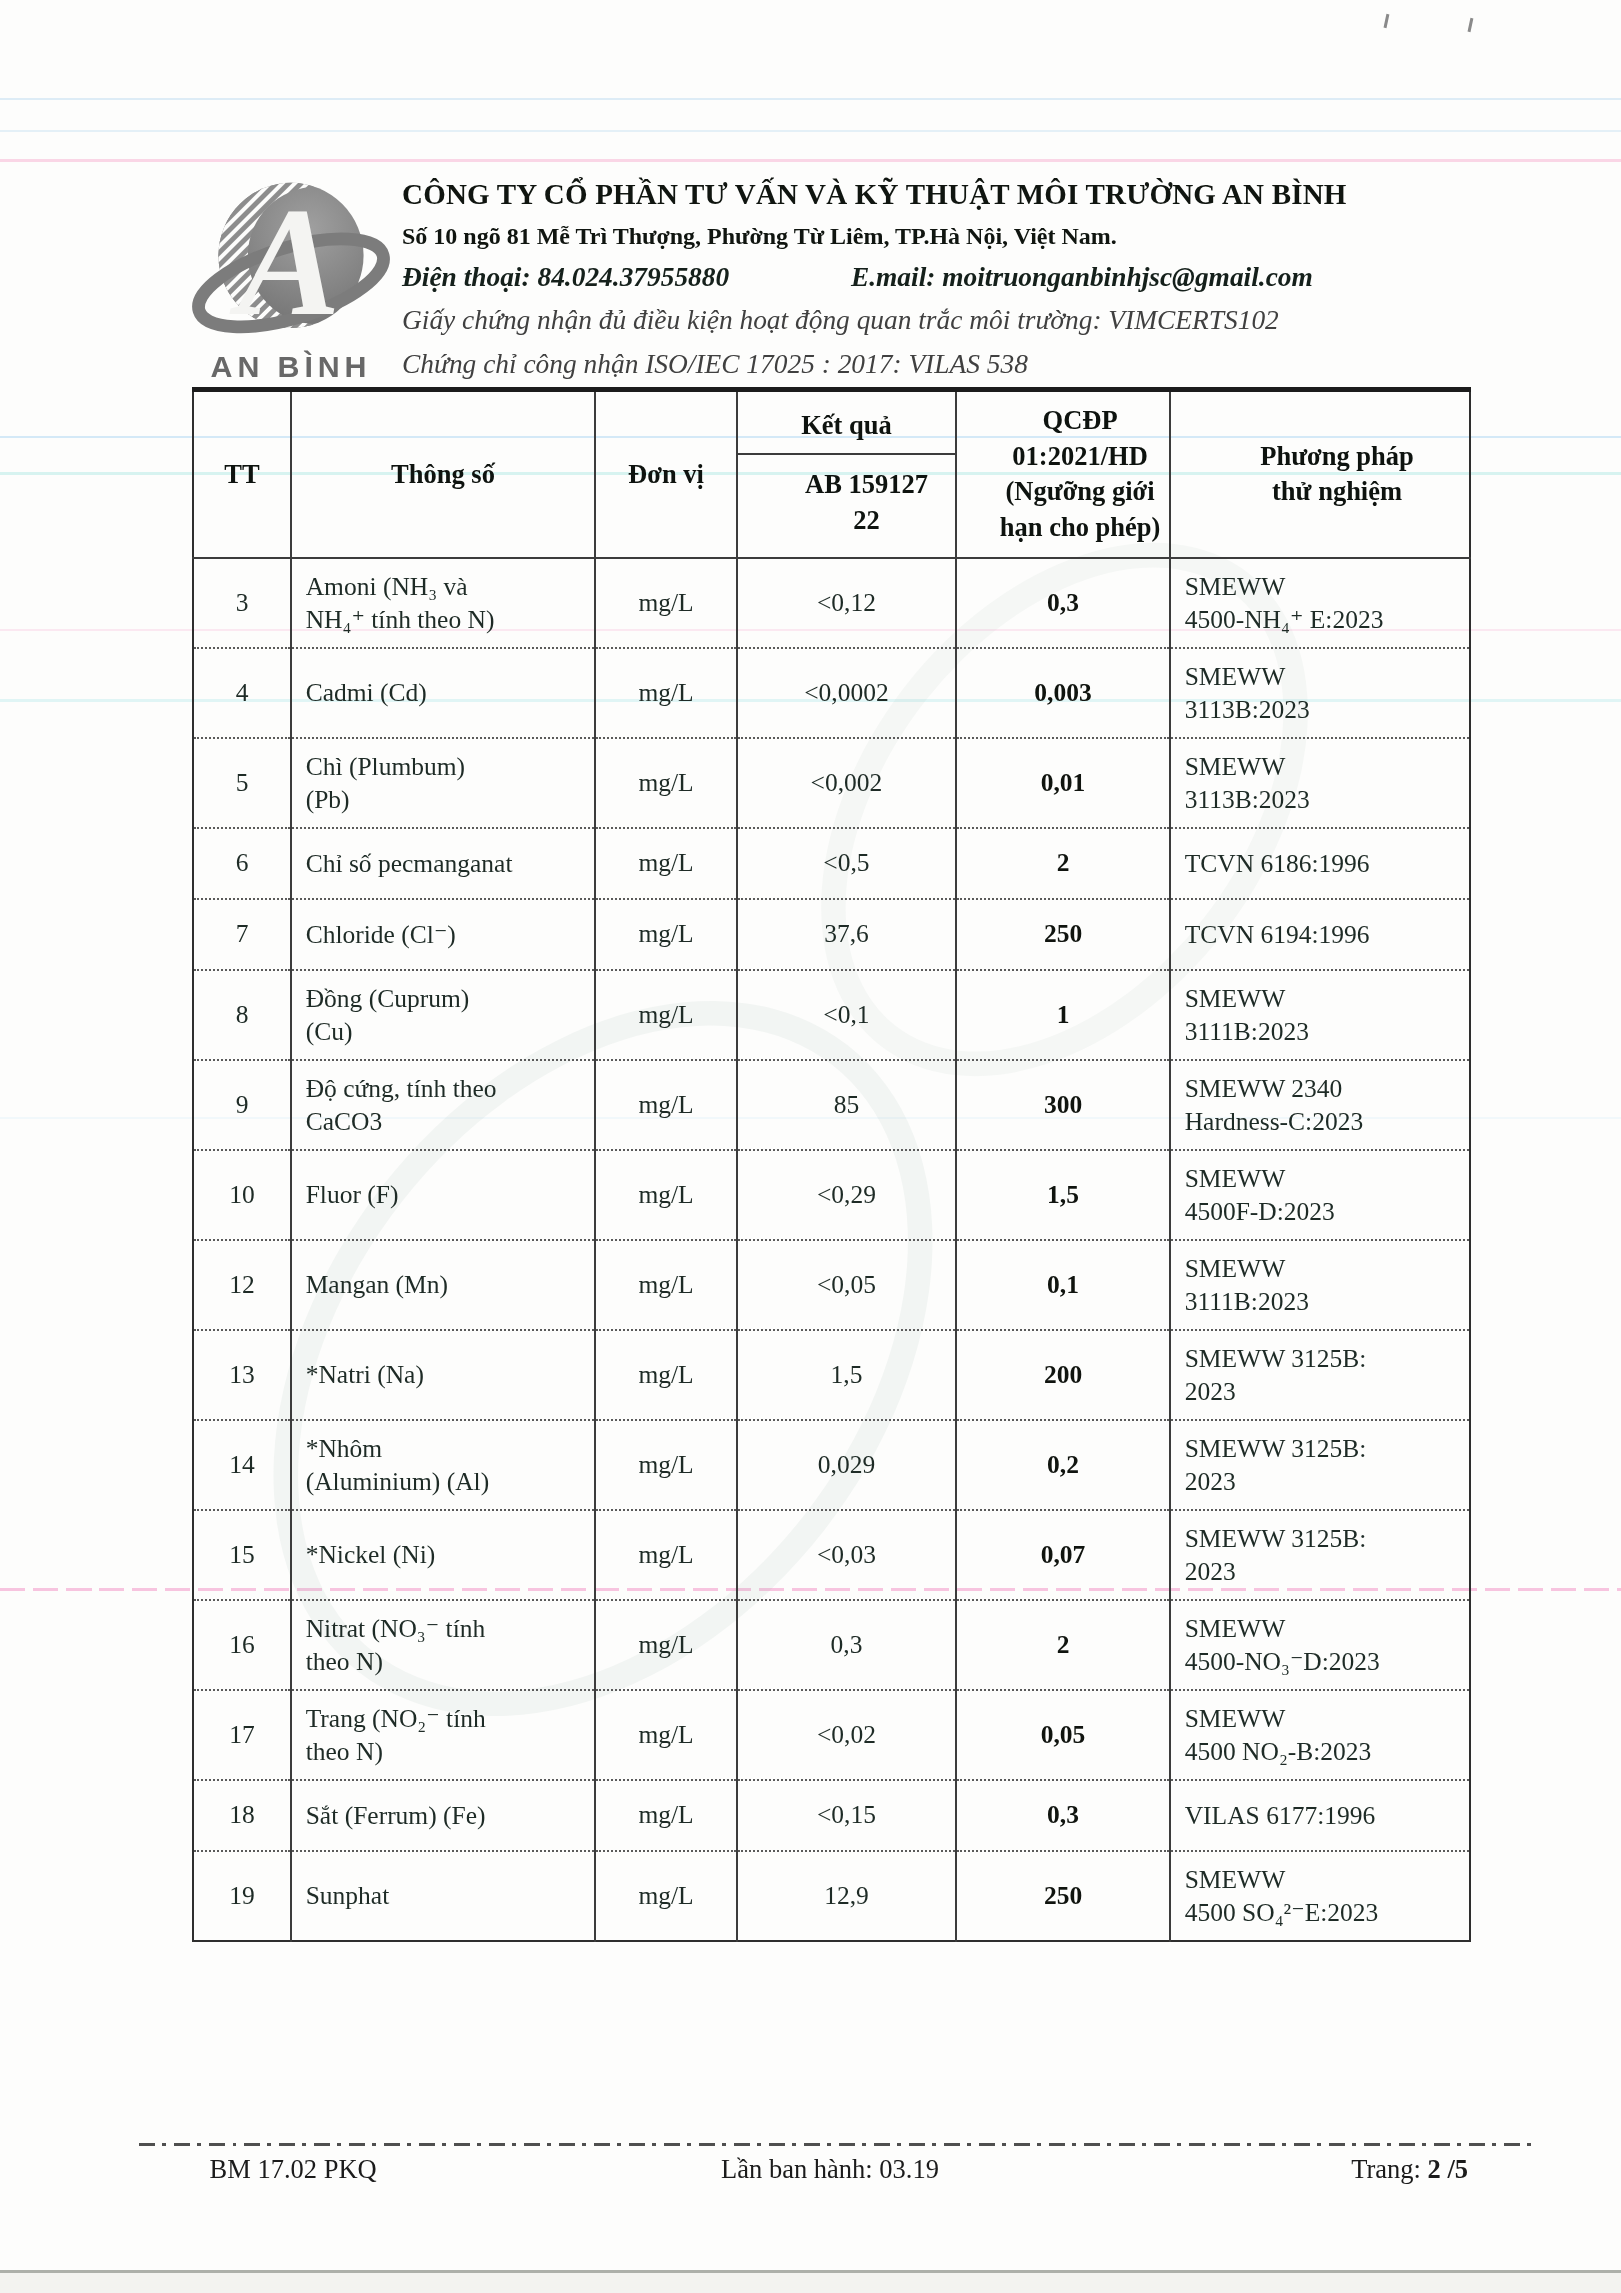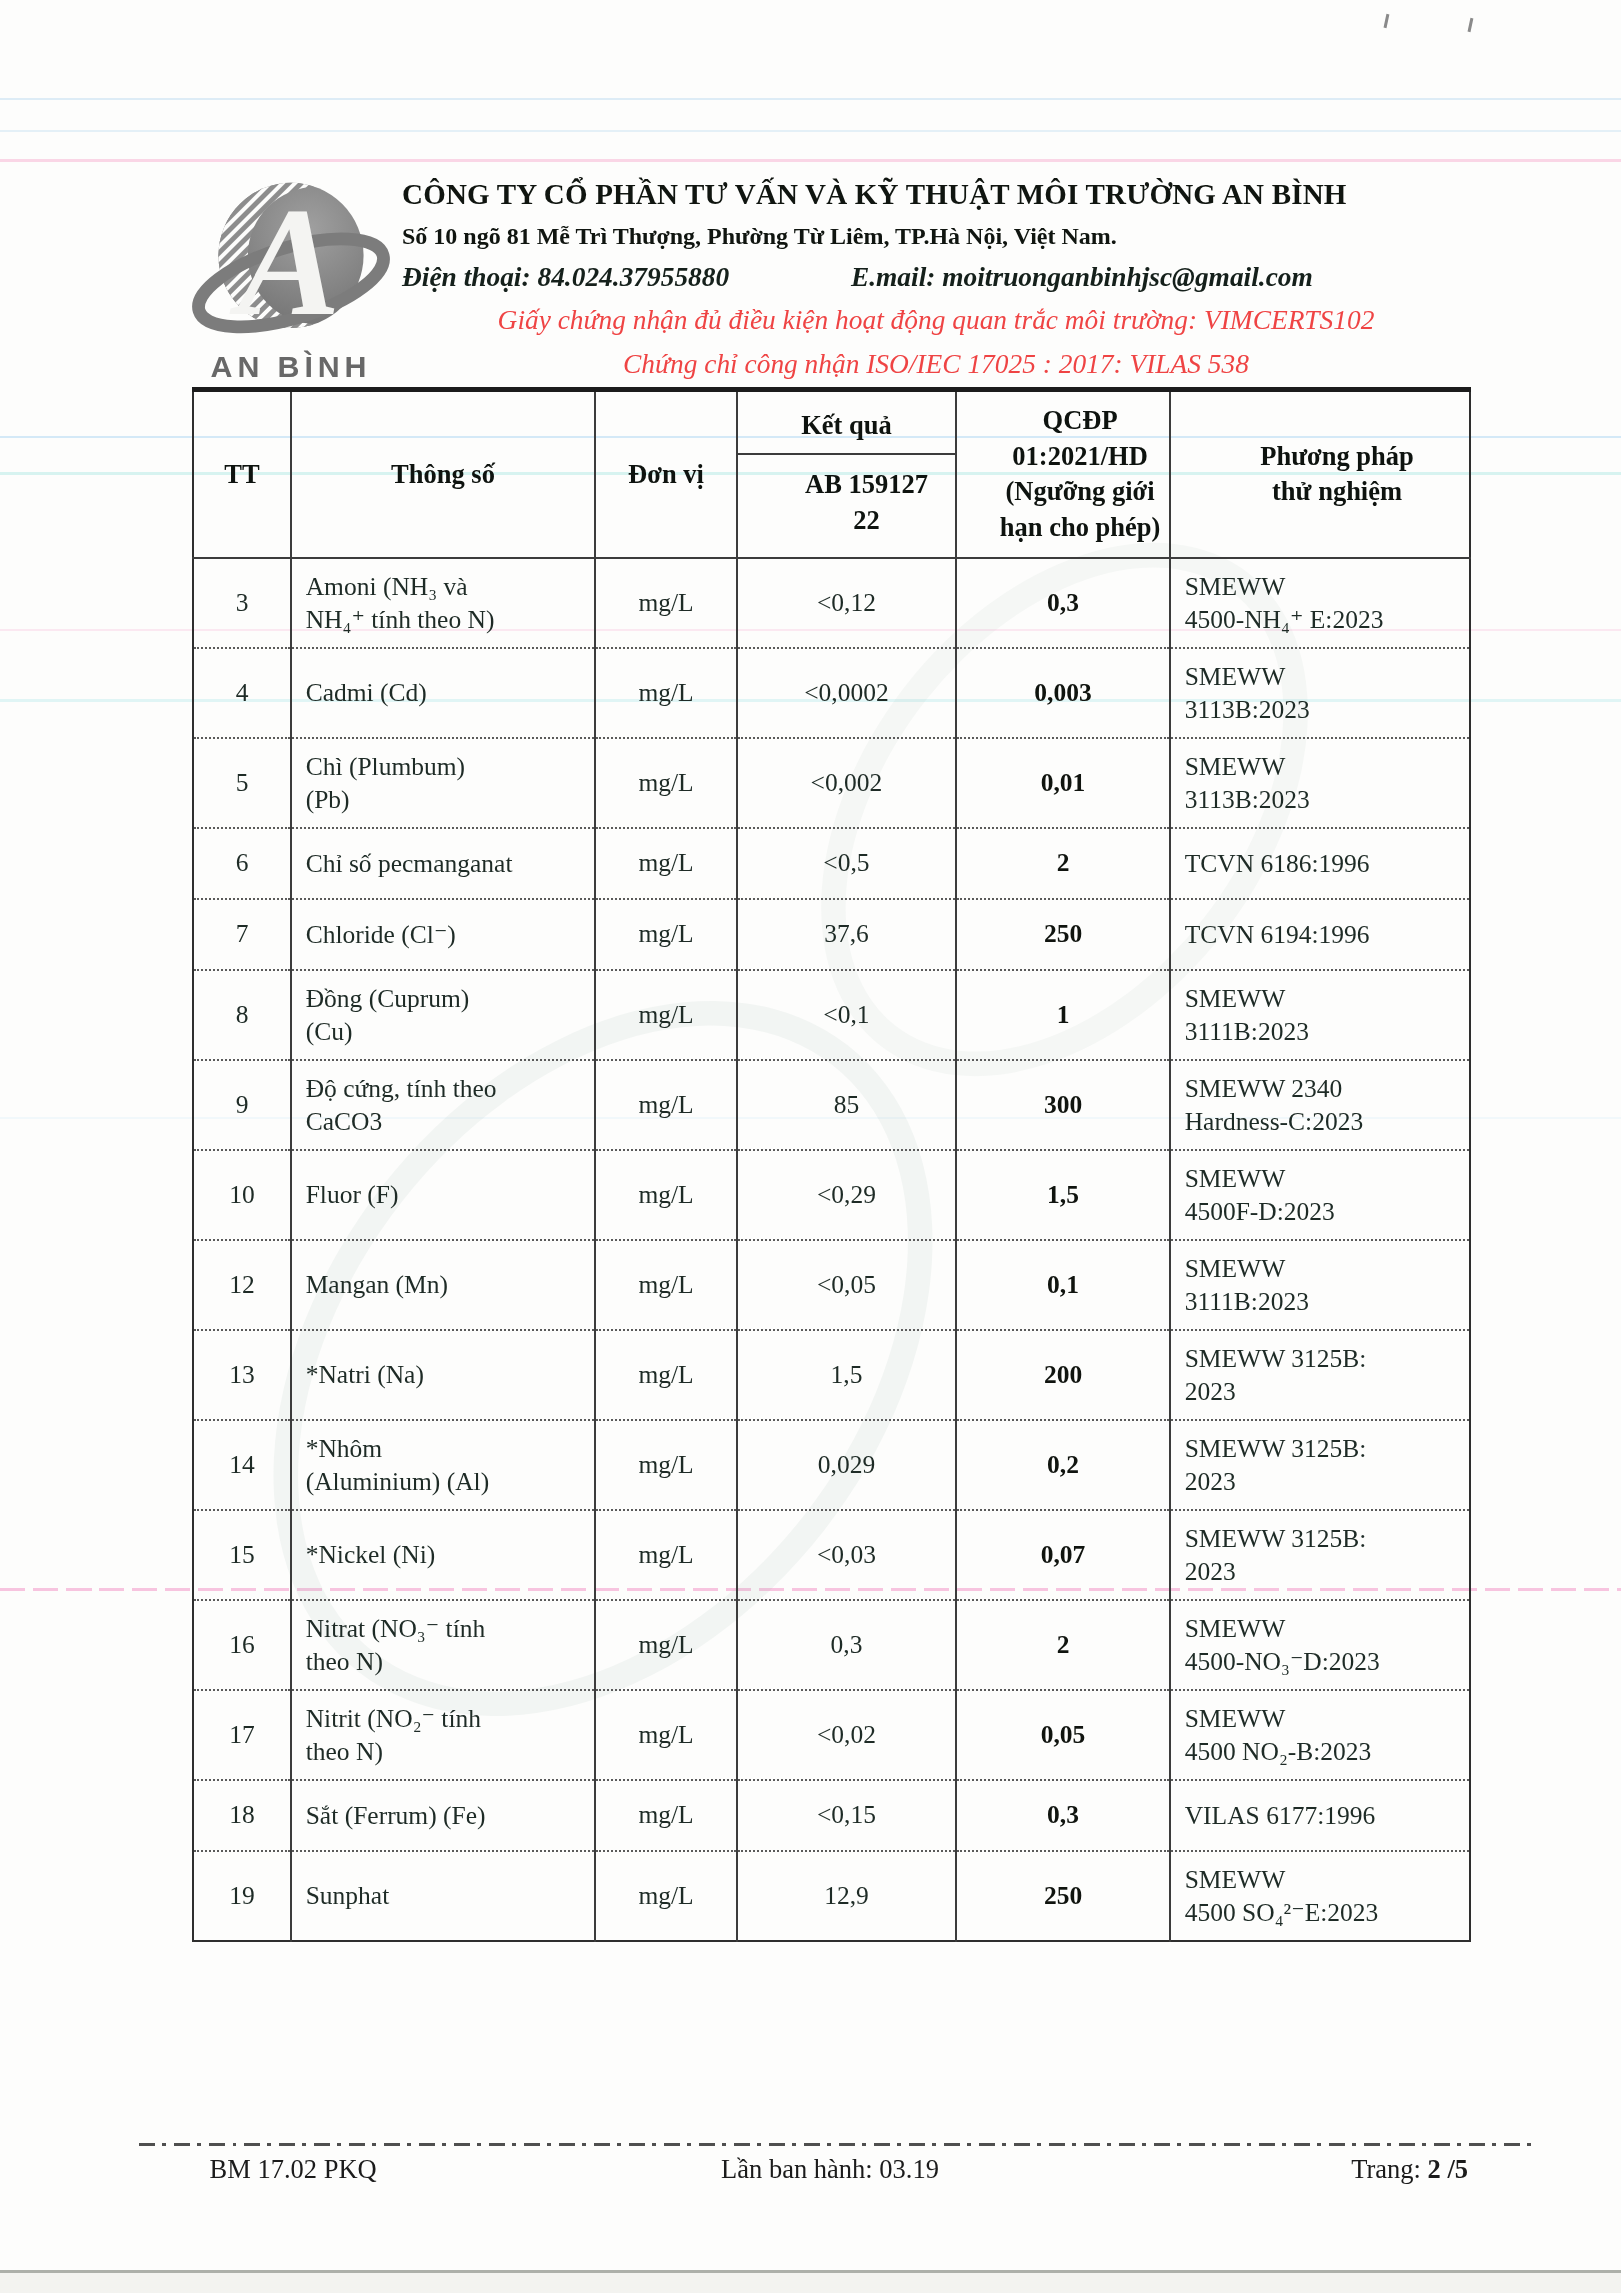--- a/index.html
+++ b/index.html
@@ -36,21 +36,21 @@
   
   .letterhead{position:absolute;top:165px;left:191px;width:1274px;}
   .logo{position:absolute;top:0;left:0;width:201px;}
   .head-text{position:absolute;top:12px;left:211px;width:1068px;}
   .h-line{margin:0 0 9.8px 0;line-height:1.22;}
   .company{font-size:29px;font-weight:bold;color:#101510;letter-spacing:0.2px;}
   .address{font-size:24px;font-weight:bold;color:#101510;}
   .contact{font-size:27.4px;font-style:italic;font-weight:bold;color:#15201b;}
   .contact .email-val{}
   .contact .gap{display:inline-block;width:108px;}
-  .cert{font-size:27.4px;font-style:italic;color:#ef4444;text-align:center;}
+  .cert{font-size:27.4px;font-style:italic;color:#404040;}
   
   .tablewrap{position:absolute;top:387px;left:192px;}
   table.results{border-collapse:collapse;table-layout:fixed;width:1276px;
     font-size:25.5px;color:#1e2b26;}
   table.results{border:2.9px solid #2e2e2e;border-top:5.9px solid #1c1c1c;border-bottom:2.9px solid #2e2e2e;}
   col.c-tt{width:98px;} col.c-param{width:304px;} col.c-unit{width:142px;}
   col.c-res{width:219px;} col.c-lim{width:214px;} col.c-meth{width:300px;}
   .results th,.results td{border-left:2px solid #3c3c3c;vertical-align:middle;}
   .results th:first-child,.results td:first-child{border-left:none;}
   .results thead th{border-bottom:2px solid #3c3c3c;font-size:26.5px;font-weight:bold;color:#0e130f;
@@ -281,21 +281,21 @@
             <td class="cell-left">Nitrat (NO₃⁻ tính
 theo N)</td>
             <td class="cell-center">mg/L</td>
             <td class="cell-center">0,3</td>
             <td class="cell-limit">2</td>
             <td class="cell-left">SMEWW
 4500-NO₃⁻D:2023</td>
           </tr>
           <tr class="tall">
             <td class="cell-center">17</td>
-            <td class="cell-left">Nitrit (NO₂⁻ tính
+            <td class="cell-left">Trang (NO₂⁻ tính
 theo N)</td>
             <td class="cell-center">mg/L</td>
             <td class="cell-center">&lt;0,02</td>
             <td class="cell-limit">0,05</td>
             <td class="cell-left">SMEWW
 4500 NO₂-B:2023</td>
           </tr>
           <tr class="short">
             <td class="cell-center">18</td>
             <td class="cell-left">Sắt (Ferrum) (Fe)</td>

